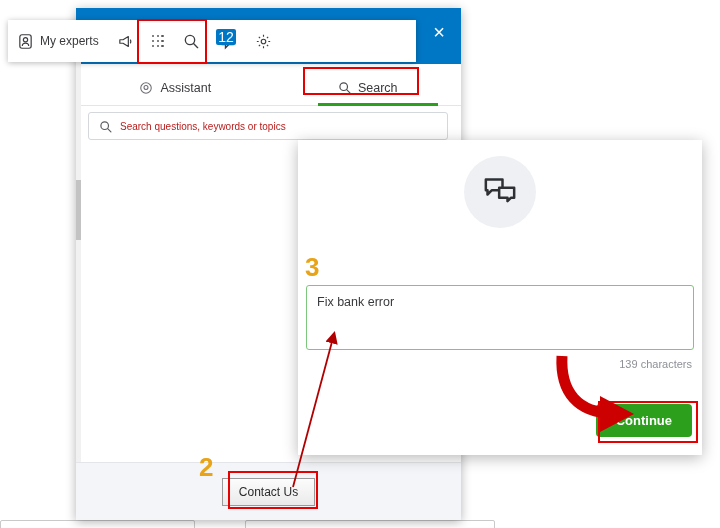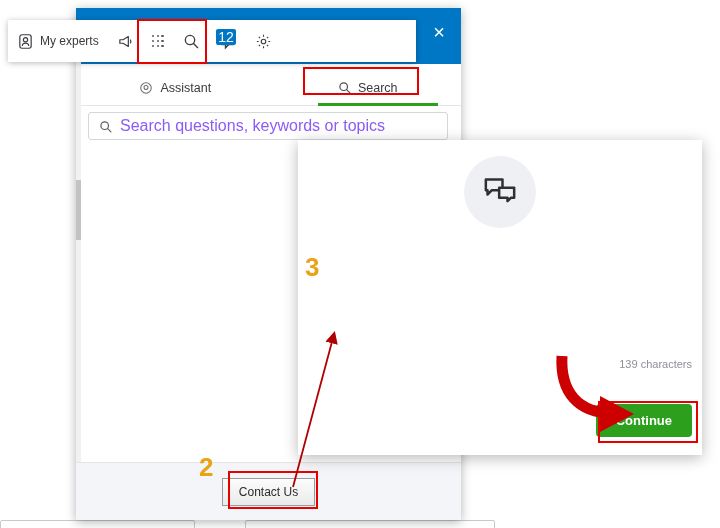--- a/index.html
+++ b/index.html
@@ -88,21 +88,21 @@
     position:absolute; left: 303px; top: 67px; width: 116px; height: 28px;
     border: 2.5px solid #e60000; z-index: 7; pointer-events:none;
   }
 
   
   #search-box {
     position:absolute; left: 12px; top: 104px; width: 360px; height: 28px;
     border: 1px solid #d4d7dc; border-radius: 3px; background:#fff;
     display:flex; align-items:center; gap:8px; padding: 0 10px;
   }
-  #search-box .ph { font-size: 16px; color:#8b5cf6; }
+  #search-box .ph { font-size: 10px; color:#b91c1c; }
 
   
   #panel-footer {
     position:absolute; left: 0; bottom: 0; width: 385px; height: 58px;
     background:#f4f5f8; border-top:1px solid #e3e5e8;
     display:flex; align-items:center; justify-content:center;
   }
   #contact-us-btn {
     background: linear-gradient(#fcfcfc,#eaeaea);
     border: 1px solid #9a9a9a; border-radius: 0;
@@ -293,20 +293,23 @@
   <div id="modal">
 
     <div id="modal-icon-circle">
       <svg width="40" height="40" viewBox="0 0 48 48" fill="none" stroke="#2e3034" stroke-width="3" stroke-linejoin="round" stroke-linecap="round">
         <path d="M7 9h20v13H14l-5 5v-5H7z"></path>
         <path d="M23 19h18v12h-4l-4 4v-4h-10z" fill="#eef0f4"></path>
       </svg>
     </div>
 
 
+    <div id="modal-textarea">
+      <span>Fix bank error</span>
+    </div>
 
     <div id="char-count">139 characters</div>
 
     <button id="continue-btn">Continue</button>
     <div id="continue-annot"></div>
   </div>
 
   <div class="annot-num" id="num2">2</div>
   <div class="annot-num" id="num3">3</div>
 

